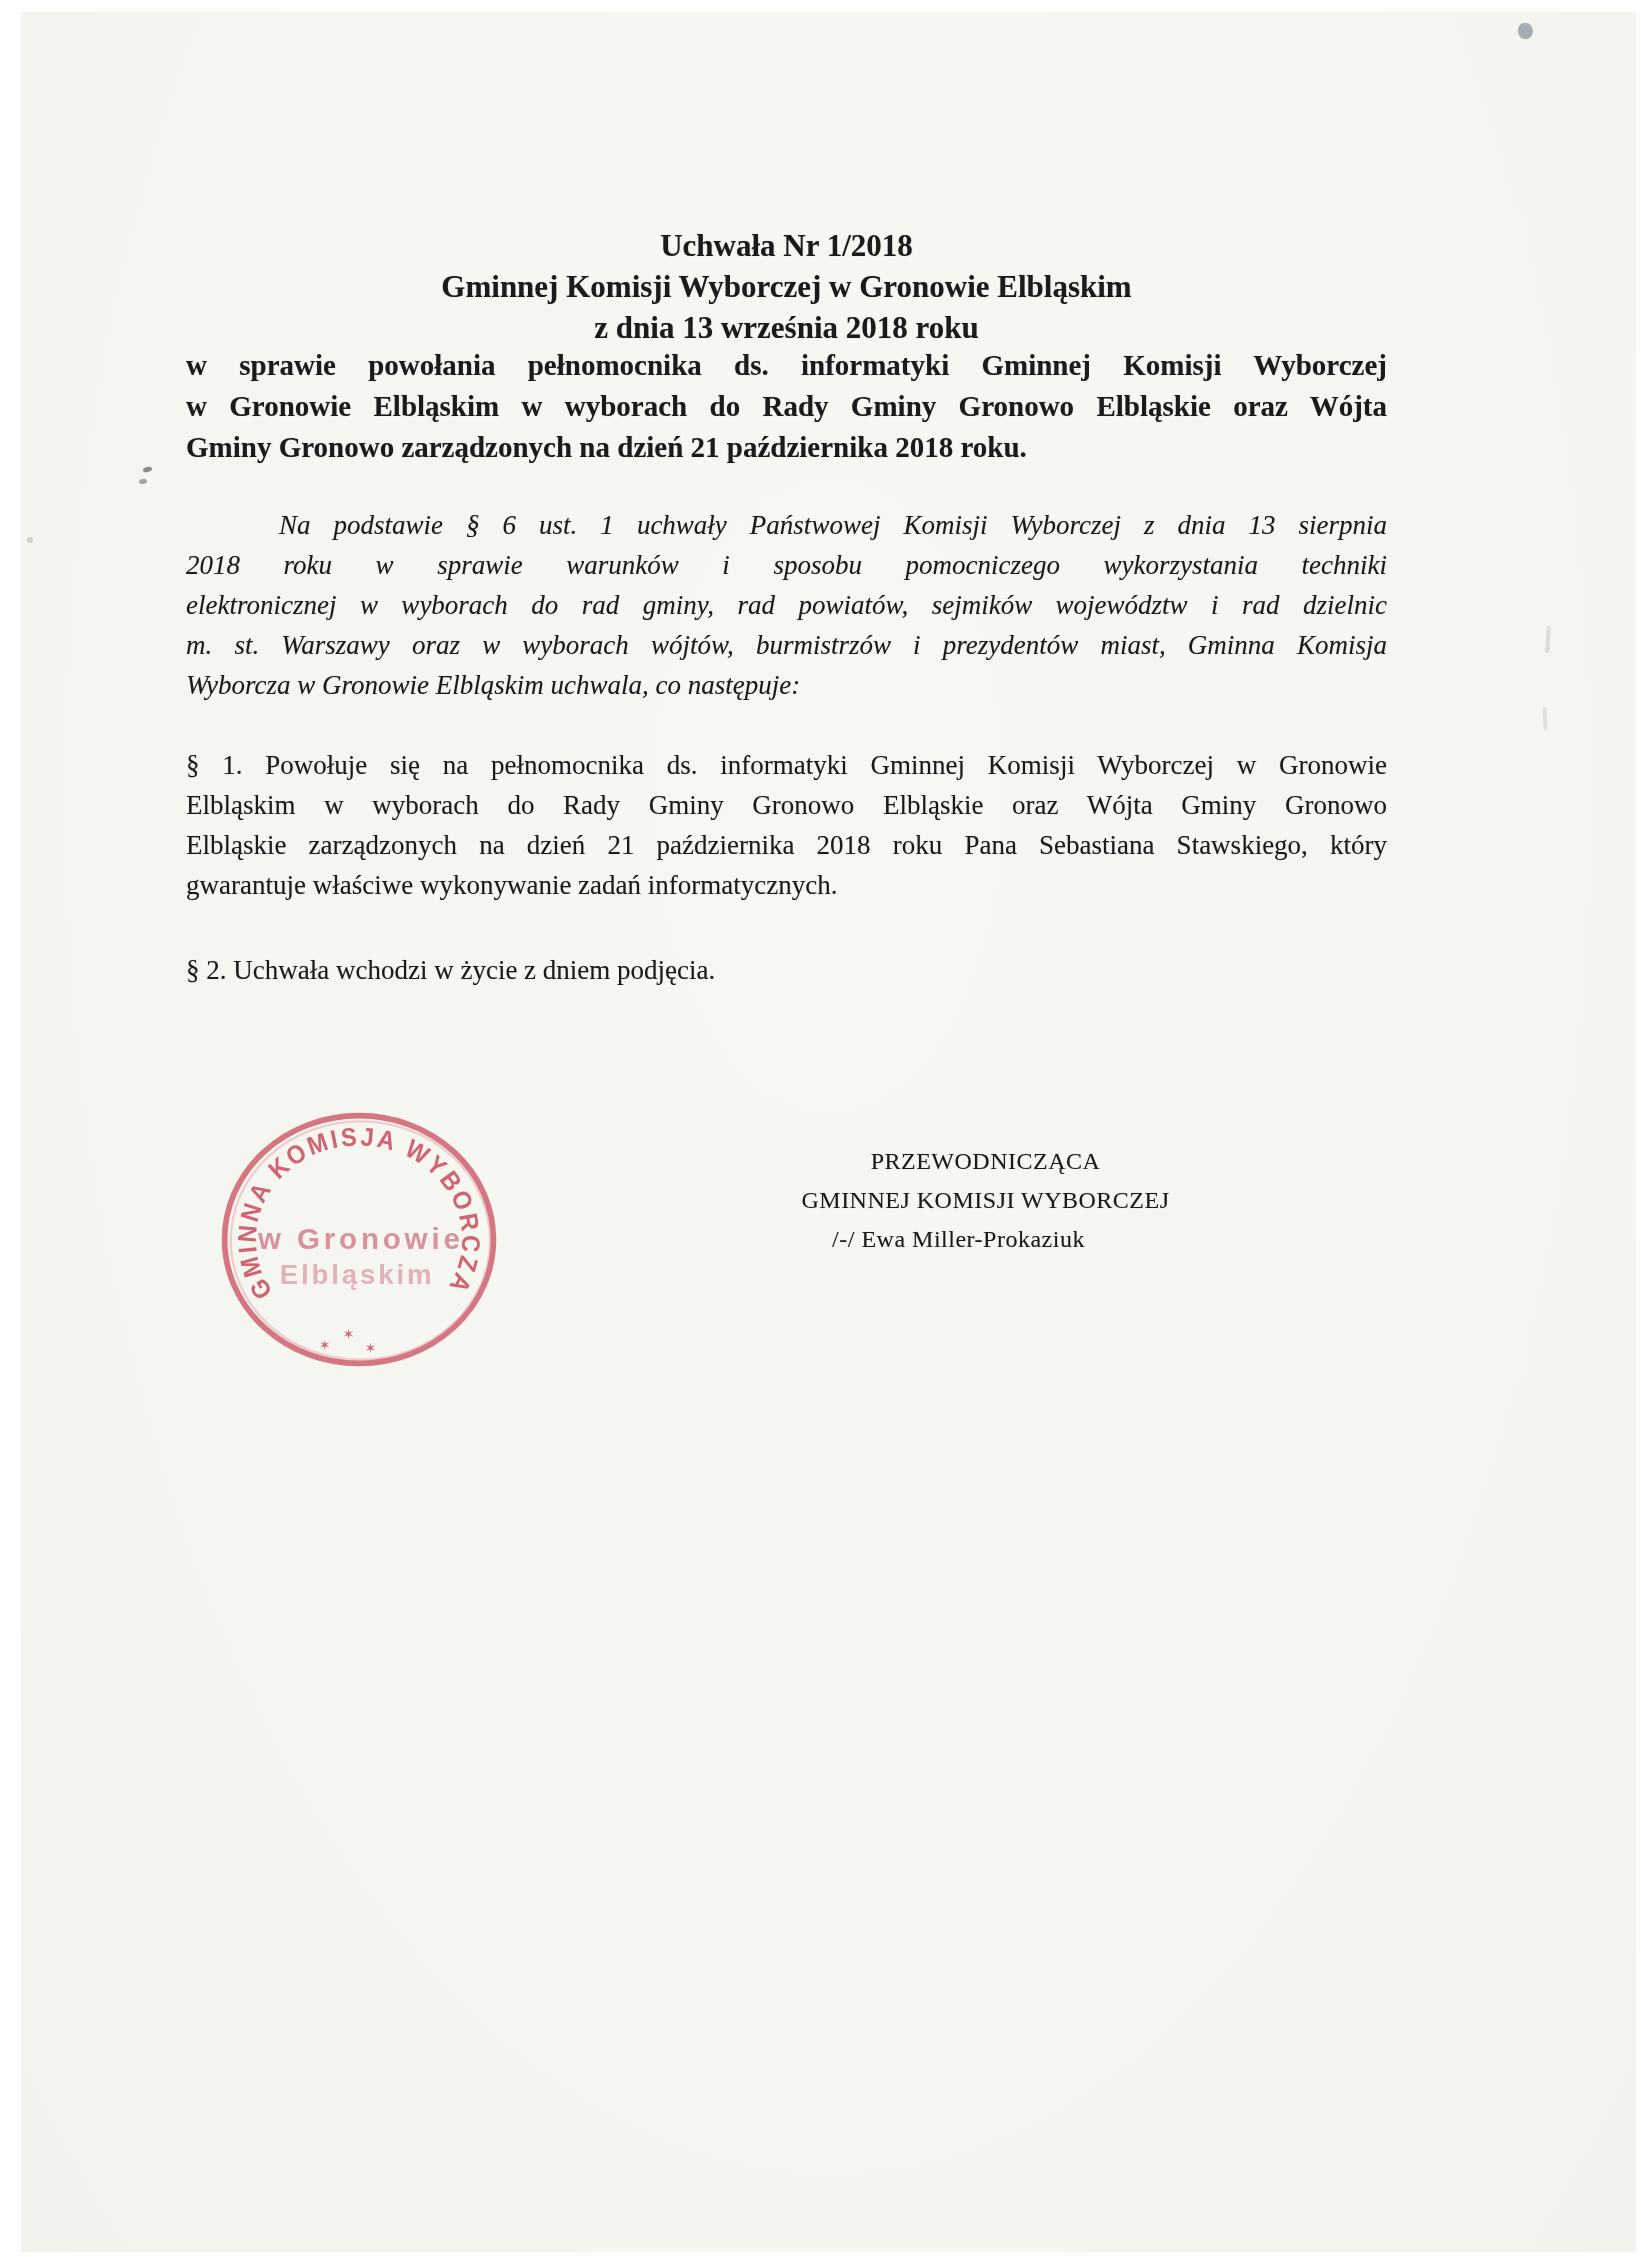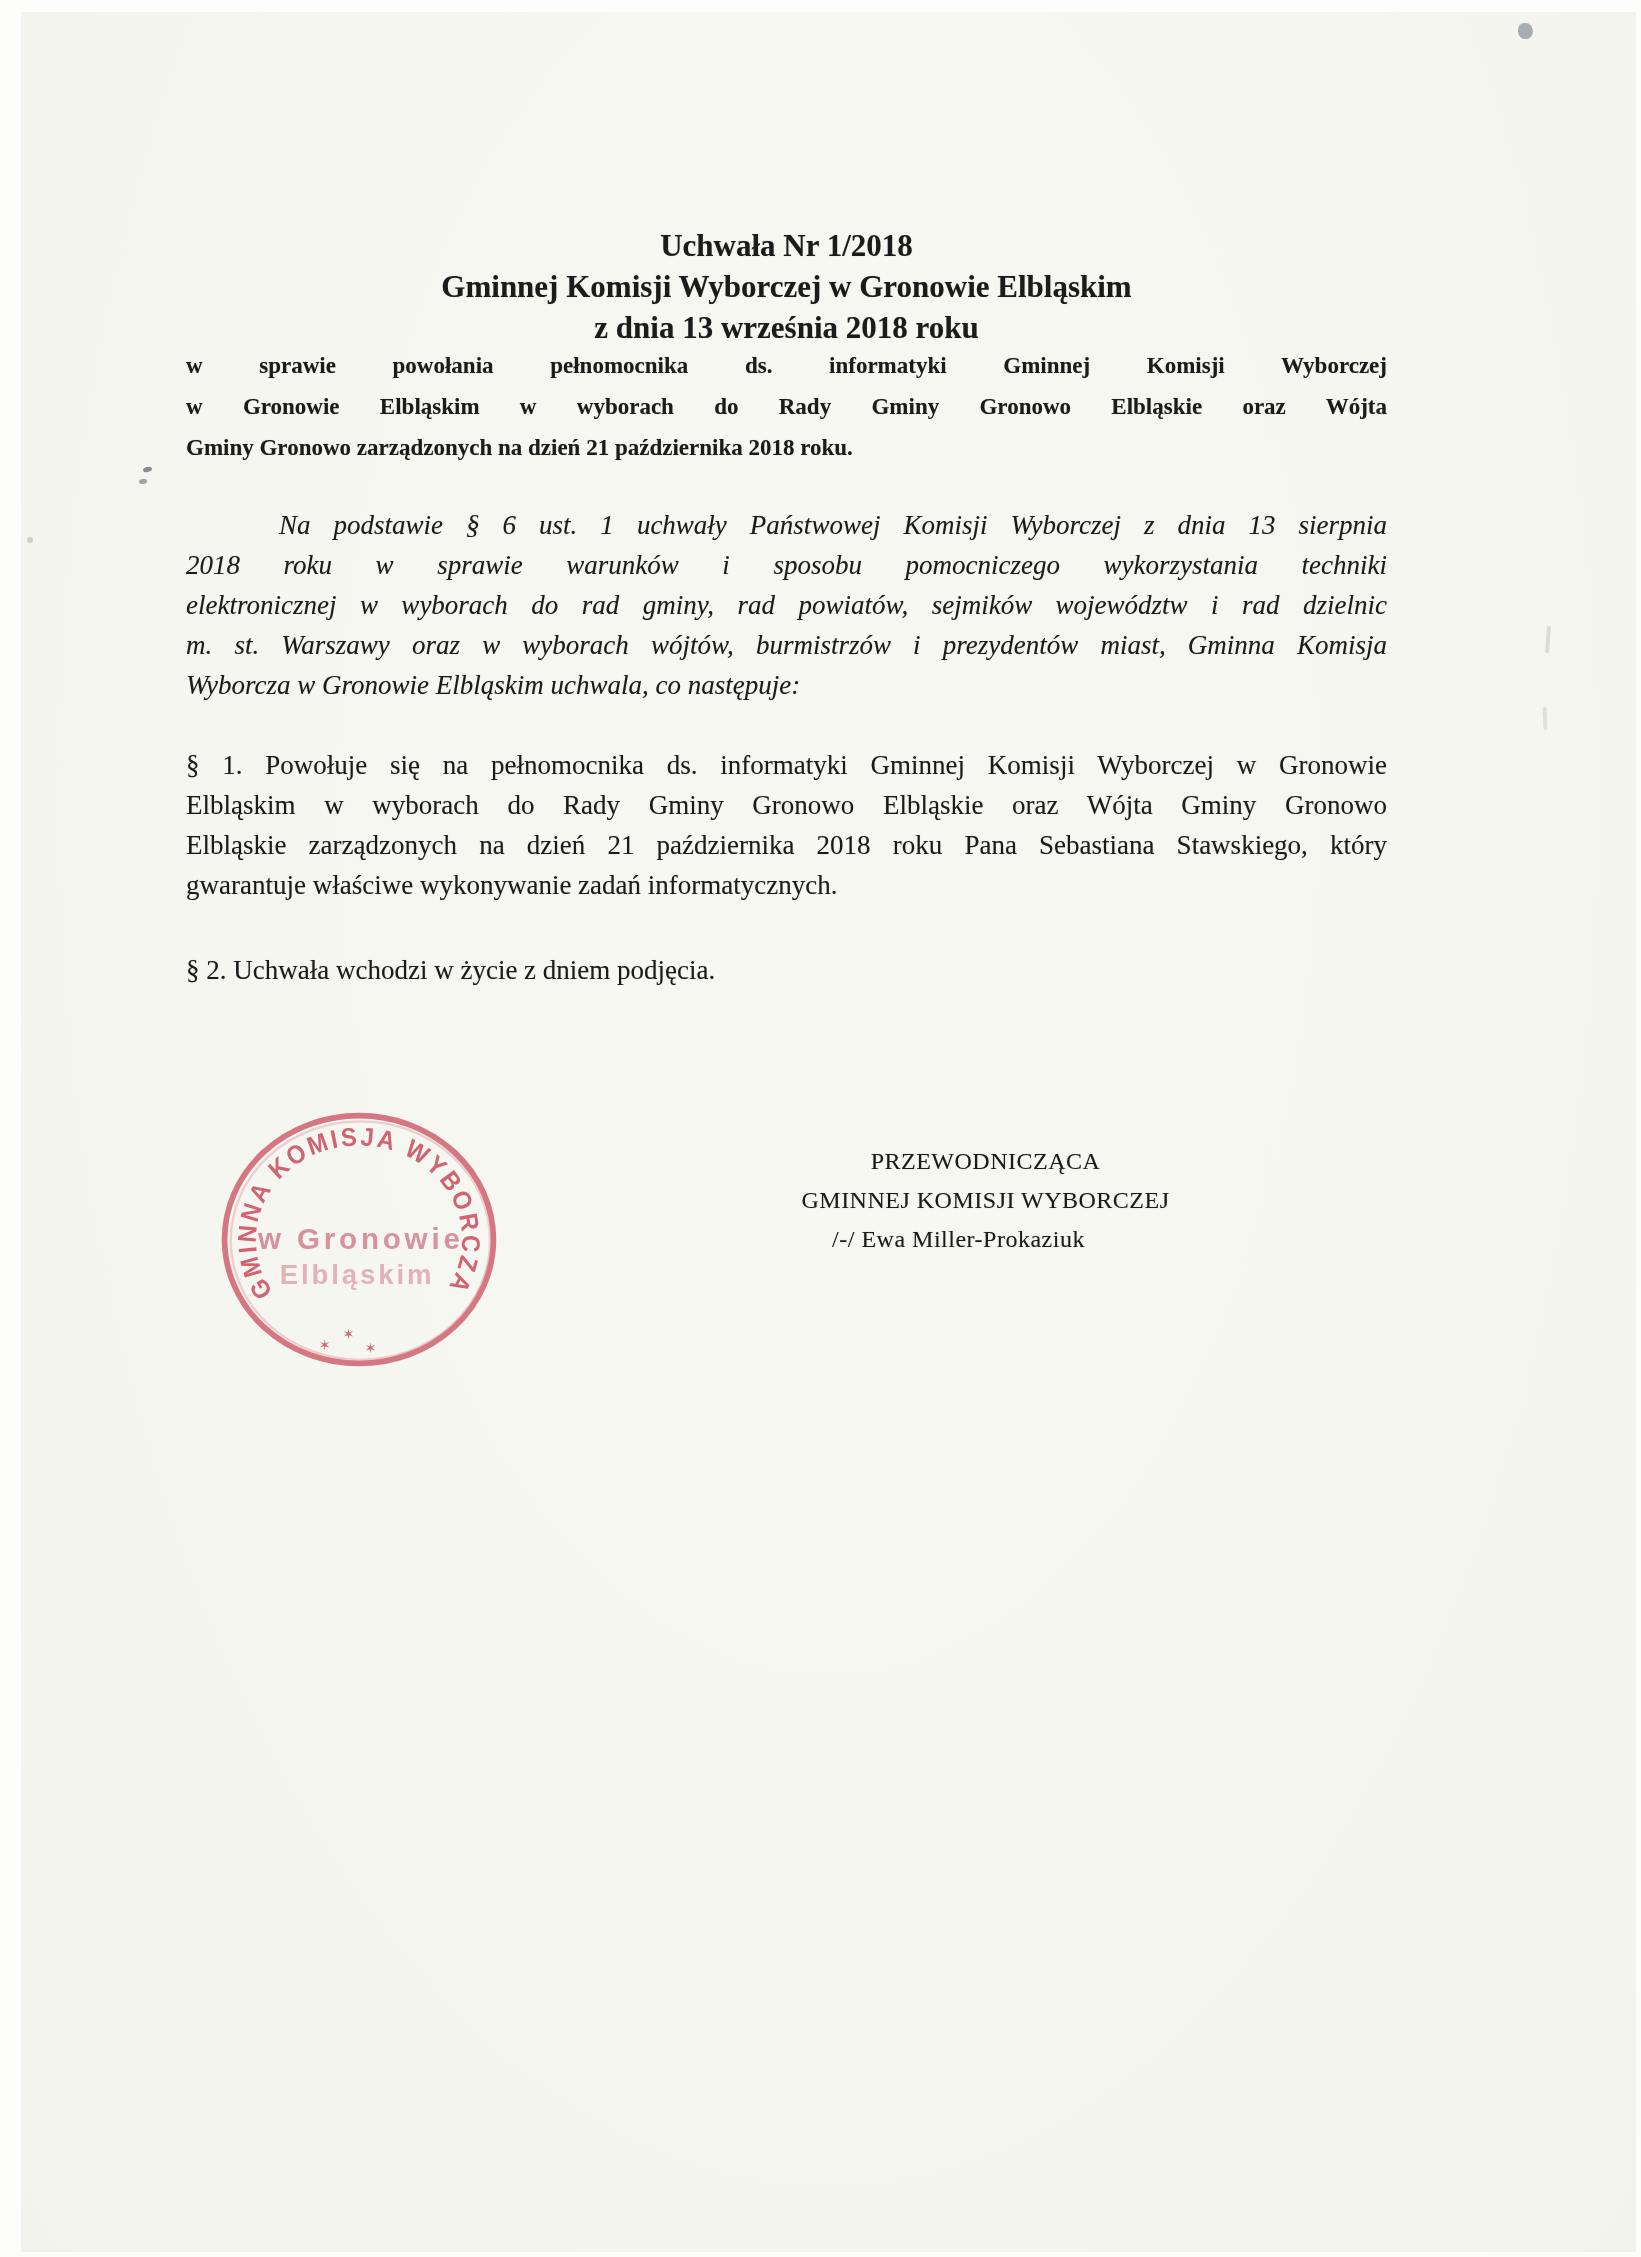--- a/index.html
+++ b/index.html
@@ -23,21 +23,21 @@
   
   .block { position: absolute; left: 186px; width: 1201px; color: var(--ink); }
   .line { font-size: 27px; line-height: 40px; text-shadow: 0 0 1px rgba(20,20,20,0.28); }
   .stretch { text-align: justify; text-align-last: justify; }
   .indent { padding-left: 93px; }
 
   .title-block { top: 184px; text-align: center; margin-top: 41px; }
   .title-block .line { font-size: 31px; font-weight: bold; line-height: 41px; }
 
   .subject-block { top: 345px; }
-  .subject-block .line { font-size: 23px; font-weight: bold; line-height: 41px; }
+  .subject-block .line { font-size: 29px; font-weight: bold; line-height: 41px; }
 
   .legal-block { top: 505px; font-style: italic; }
   .sec1-block  { top: 745px; }
   .sec2-block  { top: 950px; }
 
   .signature-block { position: absolute; left: 686px; top: 1142px; width: 599px; text-align: center; }
   .signature-block .sig-line { font-size: 24px; line-height: 39px; letter-spacing: 0.5px;
                                text-shadow: 0 0 1px rgba(20,20,20,0.28); }
   .signature-block .sig-name { transform: translateX(-27px); }
 

